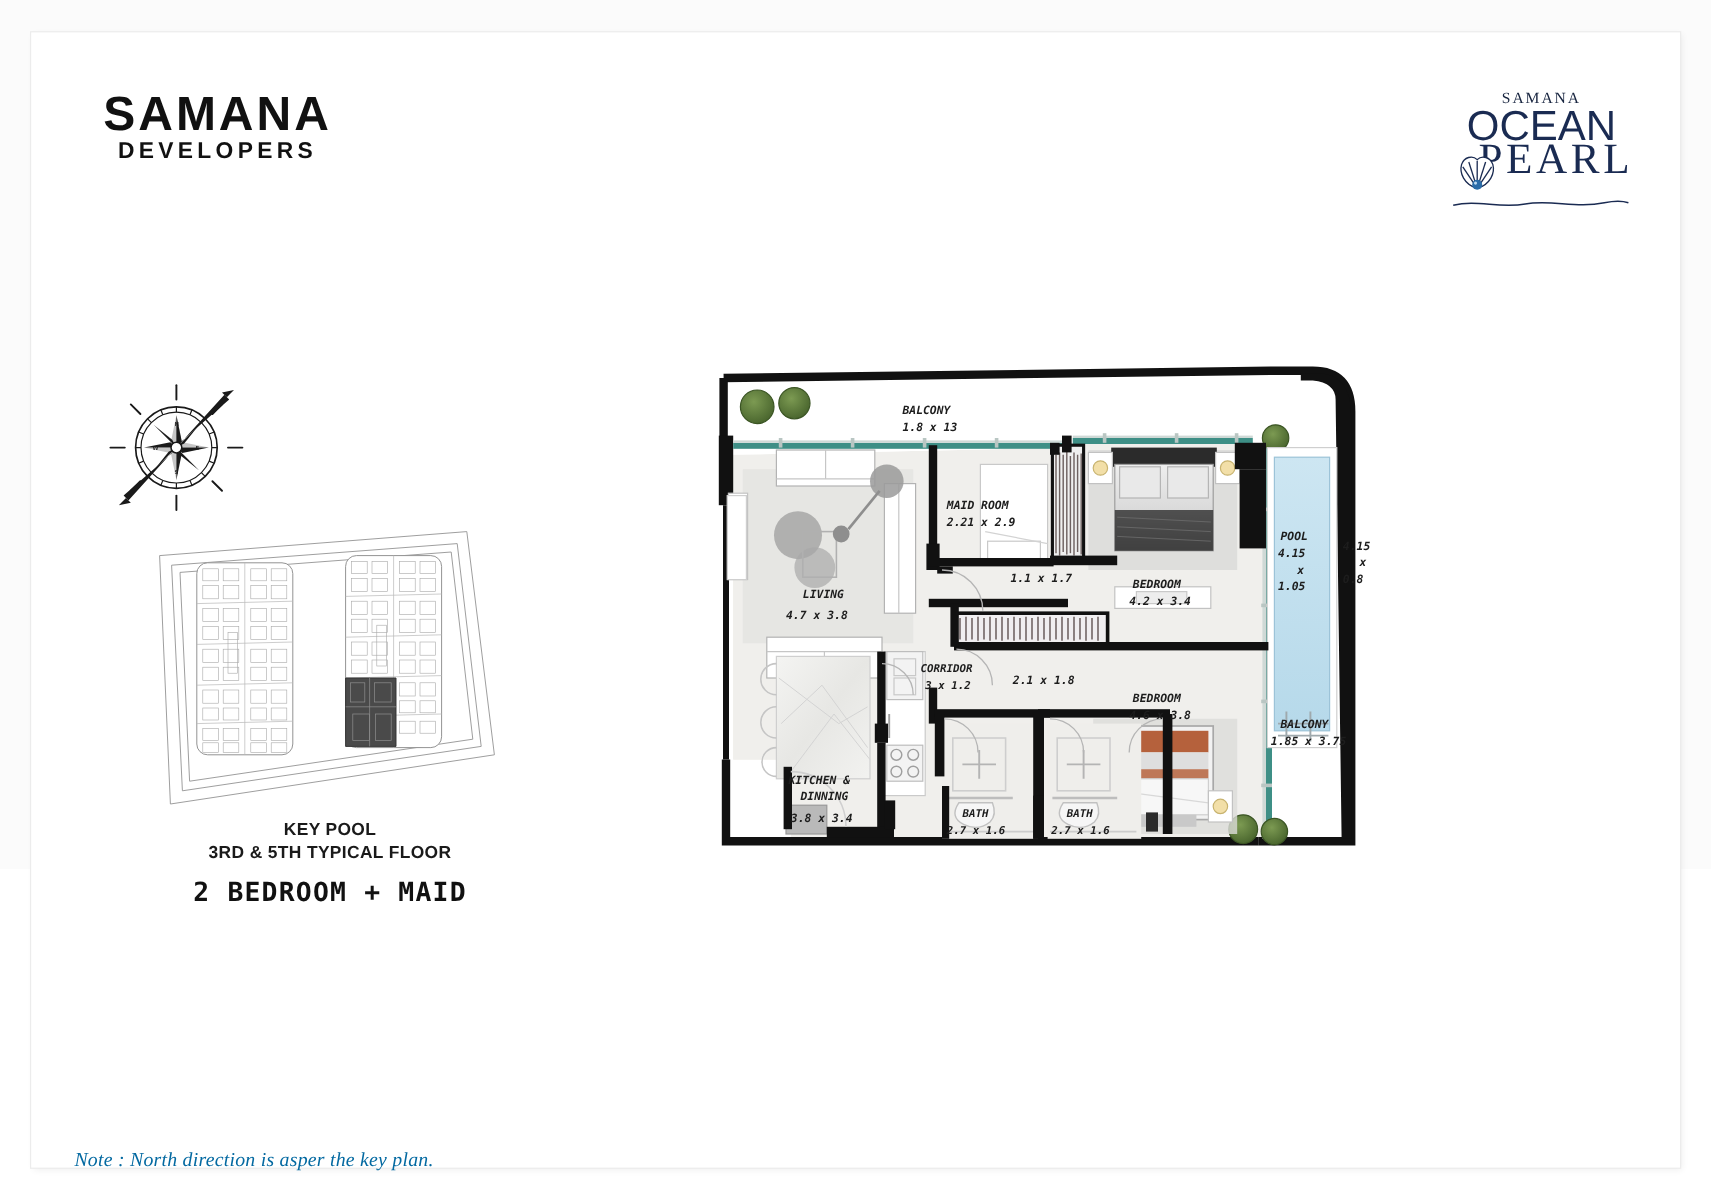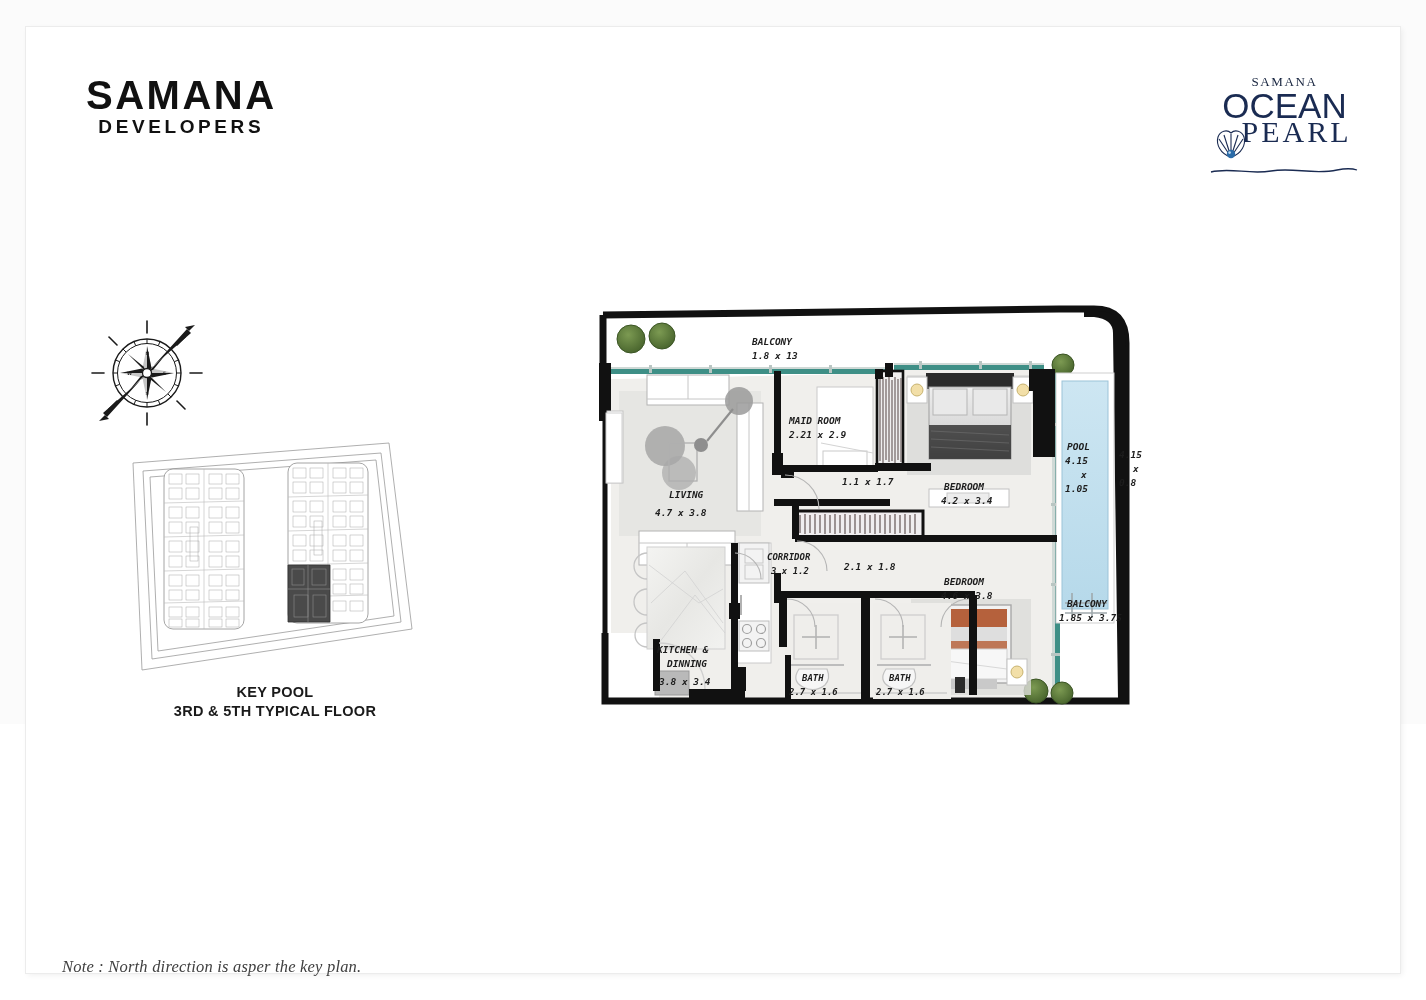--- a/index.html
+++ b/index.html
@@ -34,21 +34,21 @@
   #proj .p-sam{
     font-family:"Liberation Serif",serif;font-size:13px;letter-spacing:1.6px;
     color:#17243f;text-align:center;line-height:14px;
   }
   #proj .p-ocean{
     font-family:Liberation Sans, sans-serif;font-size:35px;font-weight:normal;
     color:#1a2b52;text-align:center;line-height:36px;letter-spacing:0px;
     margin-top:-1px;
   }
   #proj .p-pearl{
-    font-family:"Liberation Serif",serif;font-size:30px;
+    font-family:"Liberation Serif",serif;font-size:36px;
     color:#1a2b52;text-align:center;line-height:28px;letter-spacing:3px;
     margin-top:-6px;padding-left:24px;
   }
   #proj .shellwrap{position:absolute;left:6px;top:52px;width:36px;height:34px;}
   #proj .wave{position:absolute;left:2px;top:86px;width:150px;height:8px;}
 
   
   #compass{position:absolute;left:62px;top:292px;width:118px;height:108px;}
 
   
@@ -69,21 +69,21 @@
   #unit-type .t2{
     font-family:"DejaVu Sans Mono",monospace;
     font-size:22px;font-weight:bold;color:#111;letter-spacing:3px;line-height:30px;
     margin-top:6px;
   }
 
   
   #note{
     position:absolute;left:36px;top:930px;
     font-family:"Liberation Serif",serif;font-style:italic;
-    font-size:16.5px;color:#404040;letter-spacing:.2px;
+    font-size:16.5px;color:#0369a1;letter-spacing:.2px;
   }
 
   
   #plan{position:absolute;left:563px;top:276px;width:570px;height:420px;}
   #plan svg{display:block;}
 </style>
 </head>
 <body>
 
 <div id="page">
@@ -307,20 +307,21 @@
       </g>
     </svg>
   </div>
 
   <div id="keyplan-caption">
     <div class="kp1">KEY POOL</div>
     <div class="kp1">3RD &amp; 5TH TYPICAL FLOOR</div>
   </div>
 
   <div id="unit-type">
+    <div class="t1">2 BEDROOM + MAID</div>
   </div>
 
   <div id="note">Note : North direction is asper the key plan.</div>
 
   <div id="plan">
     <svg width="570" height="420" viewBox="0 0 570 420">
       <defs>
         <linearGradient id="gmarble" x1="0" y1="0" x2="1" y2="1">
           <stop offset="0%" stop-color="#f4f4f2"></stop>
           <stop offset="50%" stop-color="#e7e7e4"></stop>

